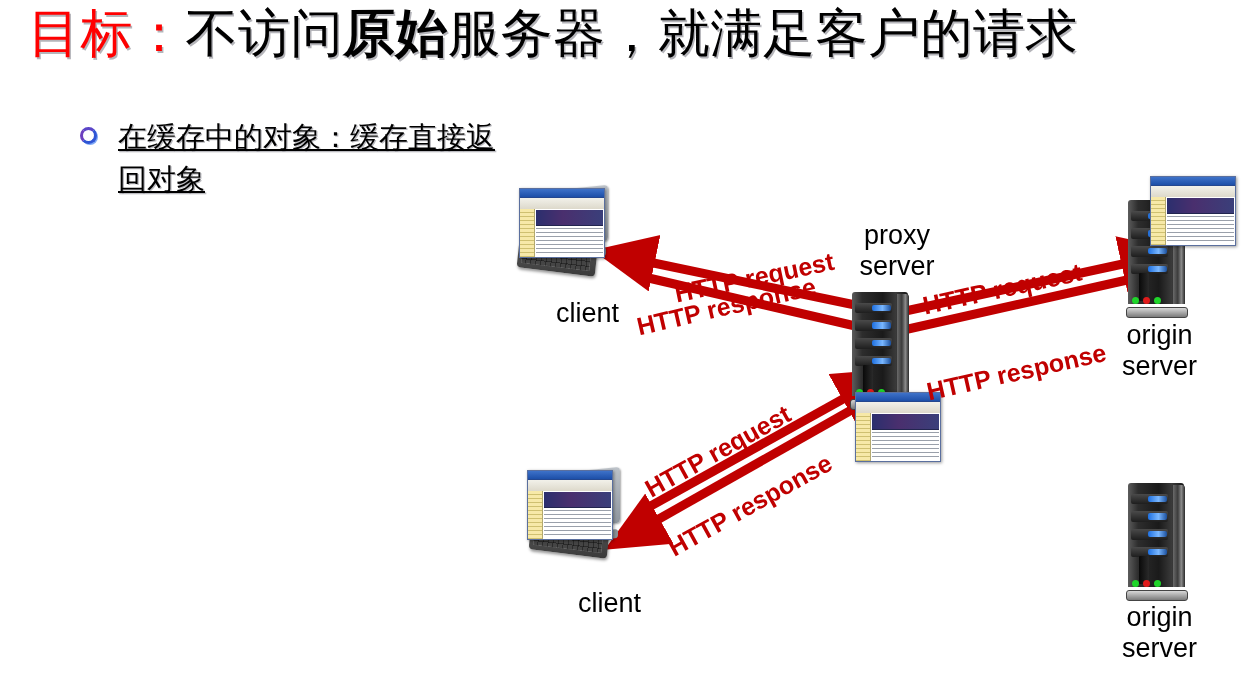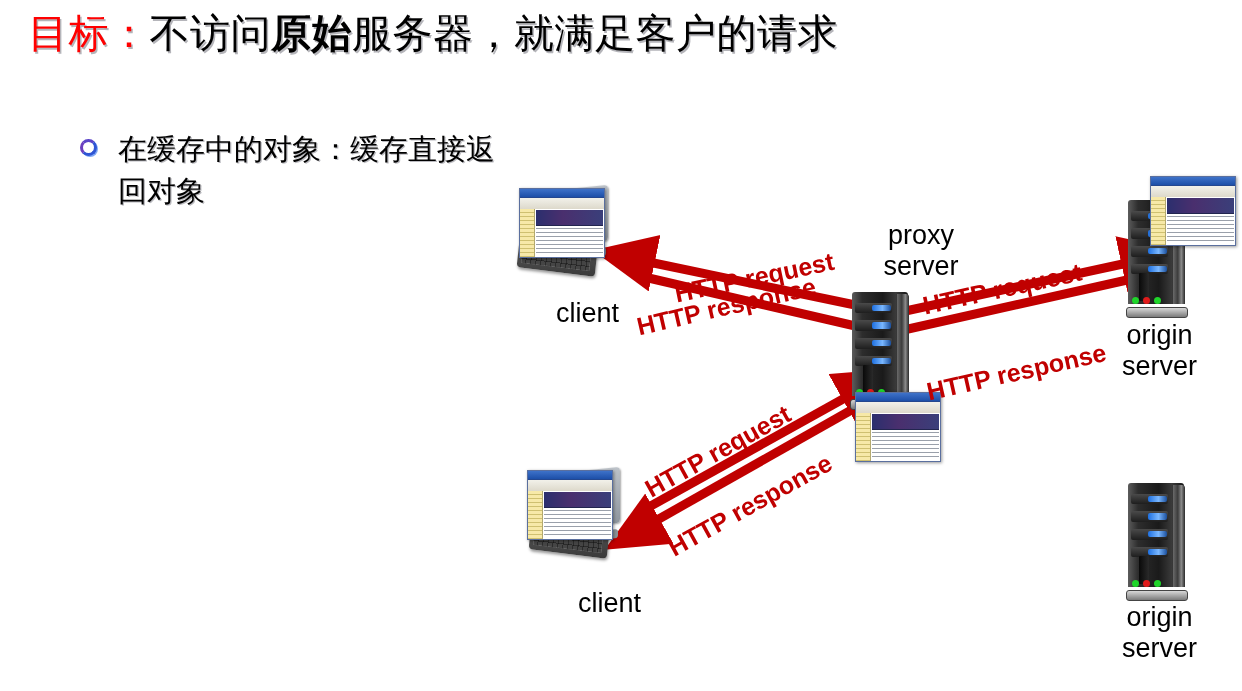--- a/index.html
+++ b/index.html
@@ -12,21 +12,21 @@
     font-family: "Liberation Sans", sans-serif;
   }
   .slide { position: absolute; inset: 0; background: #fff; }
 
   
   .title {
     position: absolute;
     left: 28px; top: 9px;
     white-space: nowrap;
     font-family: "Liberation Serif", serif;
-    font-size: 40px;
+    font-size: 52px;
     line-height: 50px;
     font-weight: 400;
     letter-spacing: 0.5px;
     text-shadow: 1.5px 1.5px 0 rgba(120,120,130,0.55);
   }
   .title .t-red { color: #ff0000; }
   .title .t-black { color: #000000; }
   .title .t-bold { font-weight: 700; }
 
   
@@ -49,21 +49,21 @@
     position: absolute;
     left: 6px; top: 15px;
     width: 19px; height: 19px;
     box-sizing: border-box;
     border: 4px solid #3333cc;
     background: #ffffff;
     box-shadow: 4px 4px 0 -1px #6a8ff0;
   }
   .b1 .lat { font-family: "Liberation Sans", sans-serif; font-weight: bold; font-size: 31px; }
 
-  .b2wrap { margin-top: 18px; }
+  .b2wrap { margin-top: 6px; text-decoration: underline; }
   .b2 {
     position: relative;
     padding-left: 96px;
     font-family: "Liberation Serif", serif;
     font-size: 29px;
     line-height: 42px;
     color: #000;
     text-shadow: 1.3px 1.3px 0 rgba(120,120,130,0.5);
   }
   .b2 + .b2 { margin-top: 8px; }
@@ -288,21 +288,21 @@
         <div class="bw-main">
           <div class="bw-banner"></div>
           <div class="bw-lines"></div>
         </div>
       </div>
     </div>
     <div class="node-label" style="left:556px; top:298px; width:80px; text-align:left;">
       <span>client</span>
     </div>
 
-    <div class="node-label" style="left:830px; top:220px; width:182px;">
+    <div class="node-label" style="left:806px; top:220px; width:182px;">
       <div>proxy</div>
       <div>server</div>
     </div>
     <div class="server" style="left:852px; top:292px; width:56px; height:118px;">
       <div class="sv-body"></div>
       <div class="sv-side"></div>
       <div class="sv-bay" style="top:9%;">
           <div class="sv-led"></div>
         </div>
       <div class="sv-bay" style="top:24%;">

